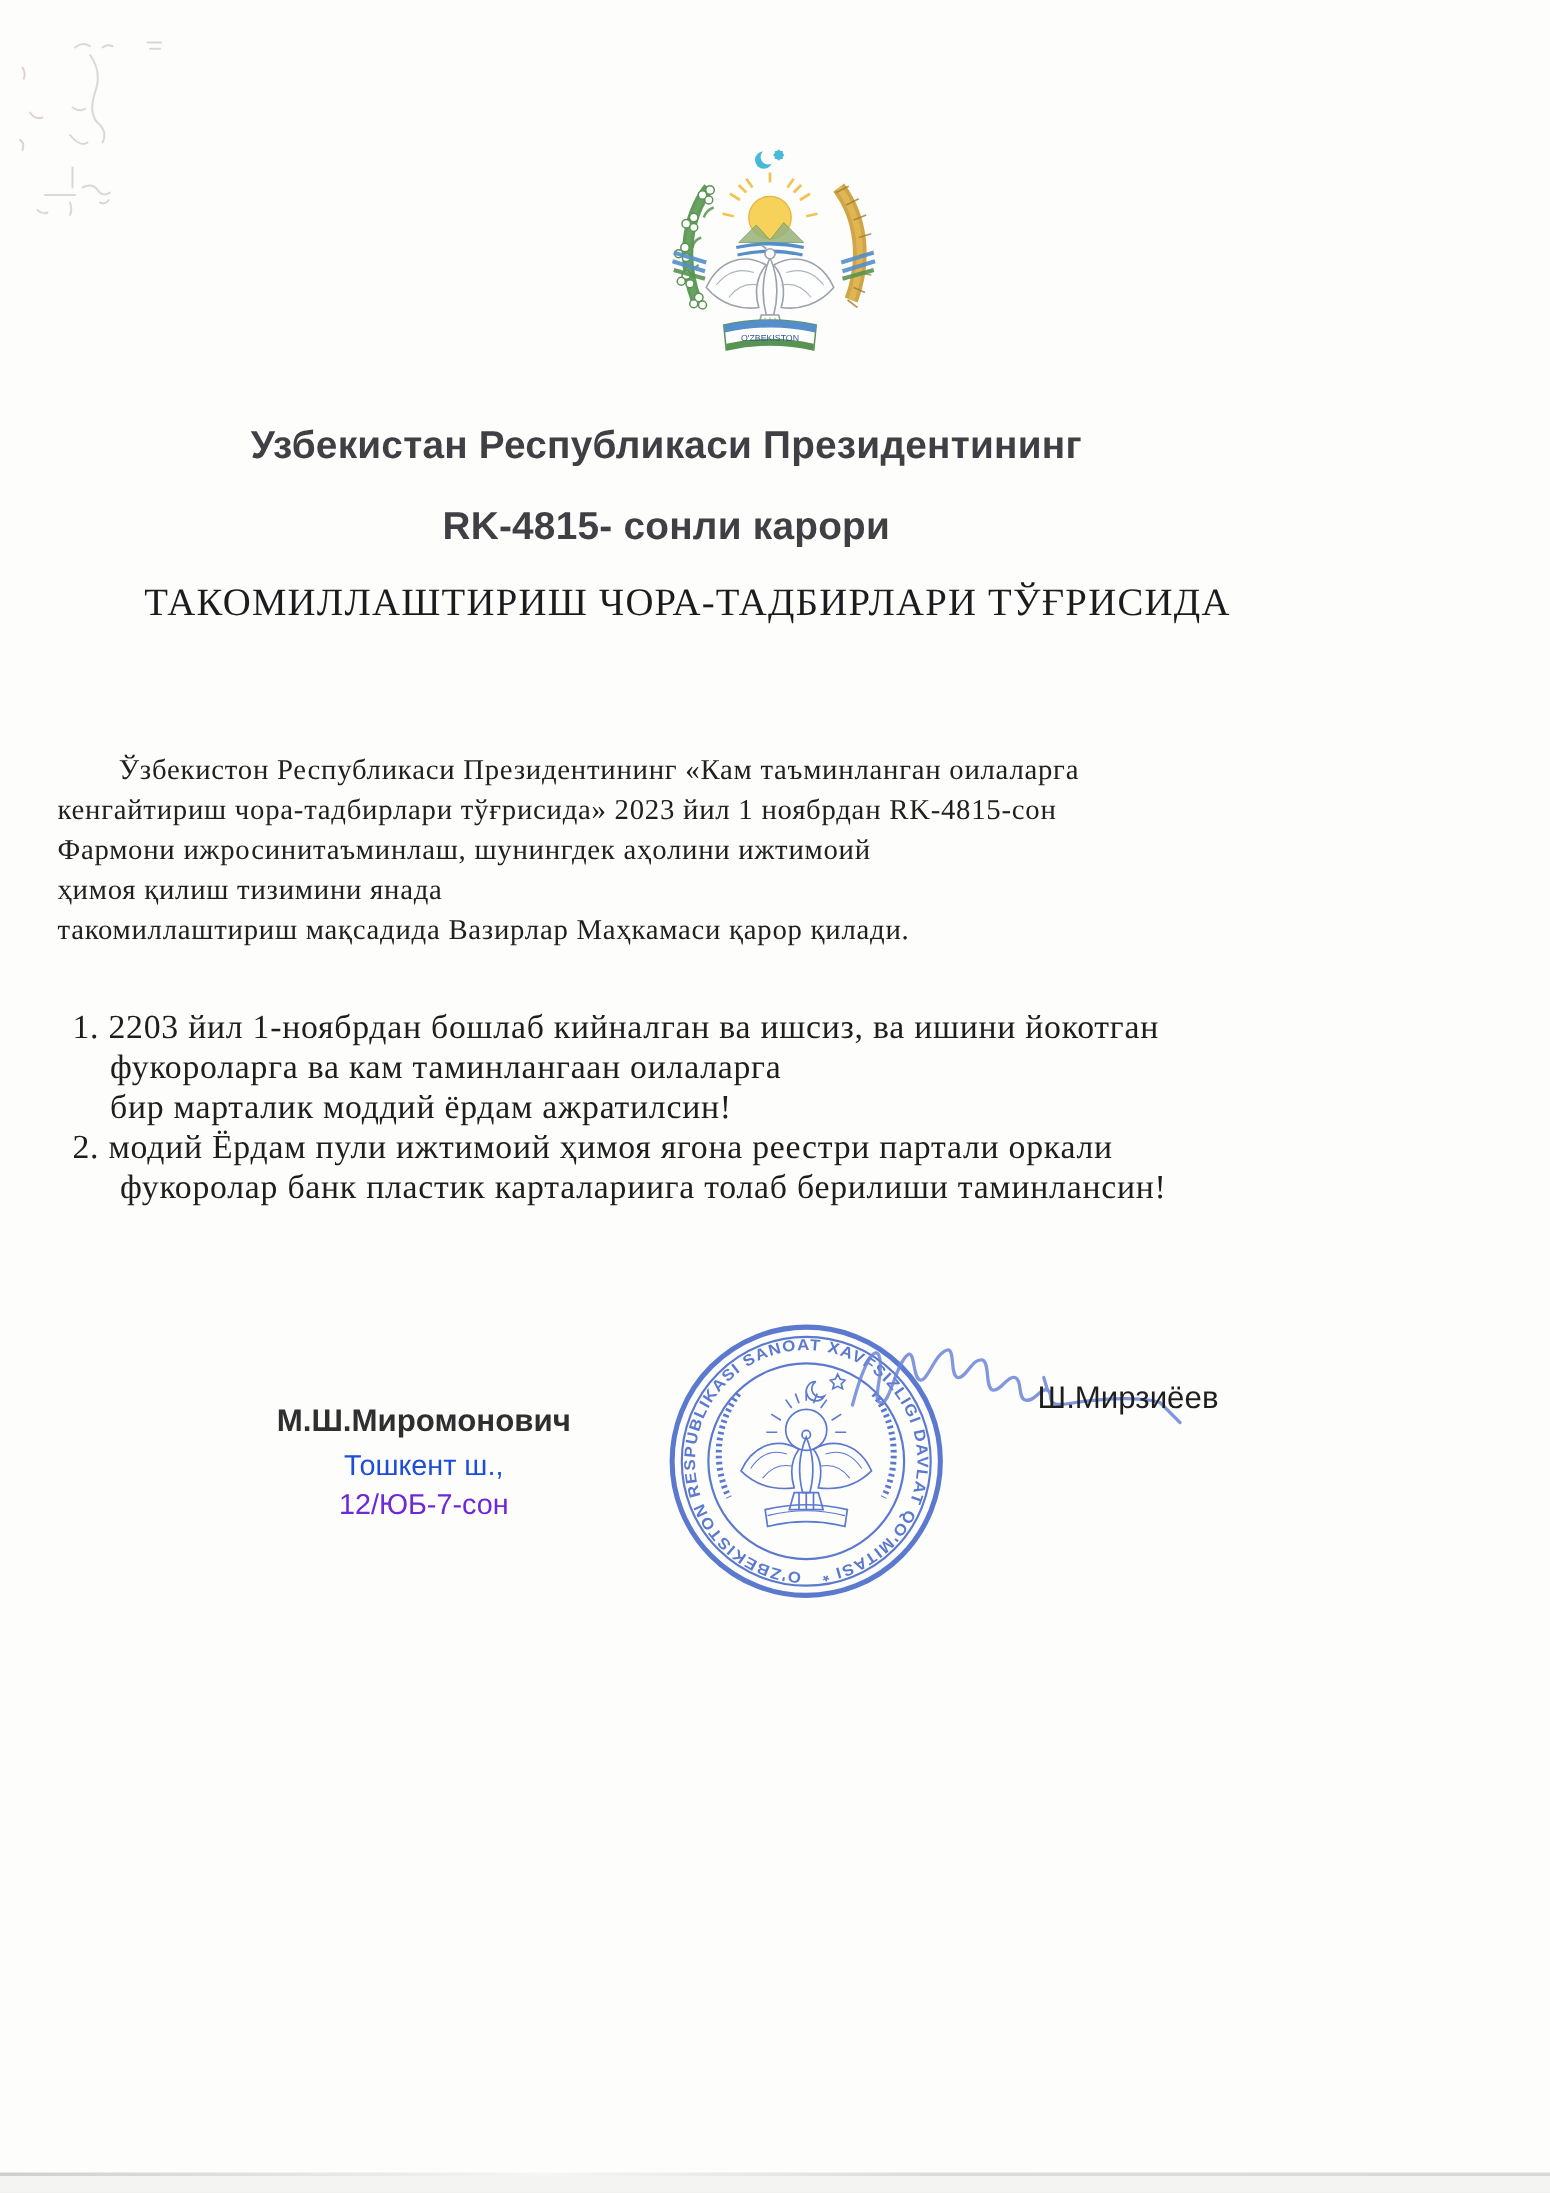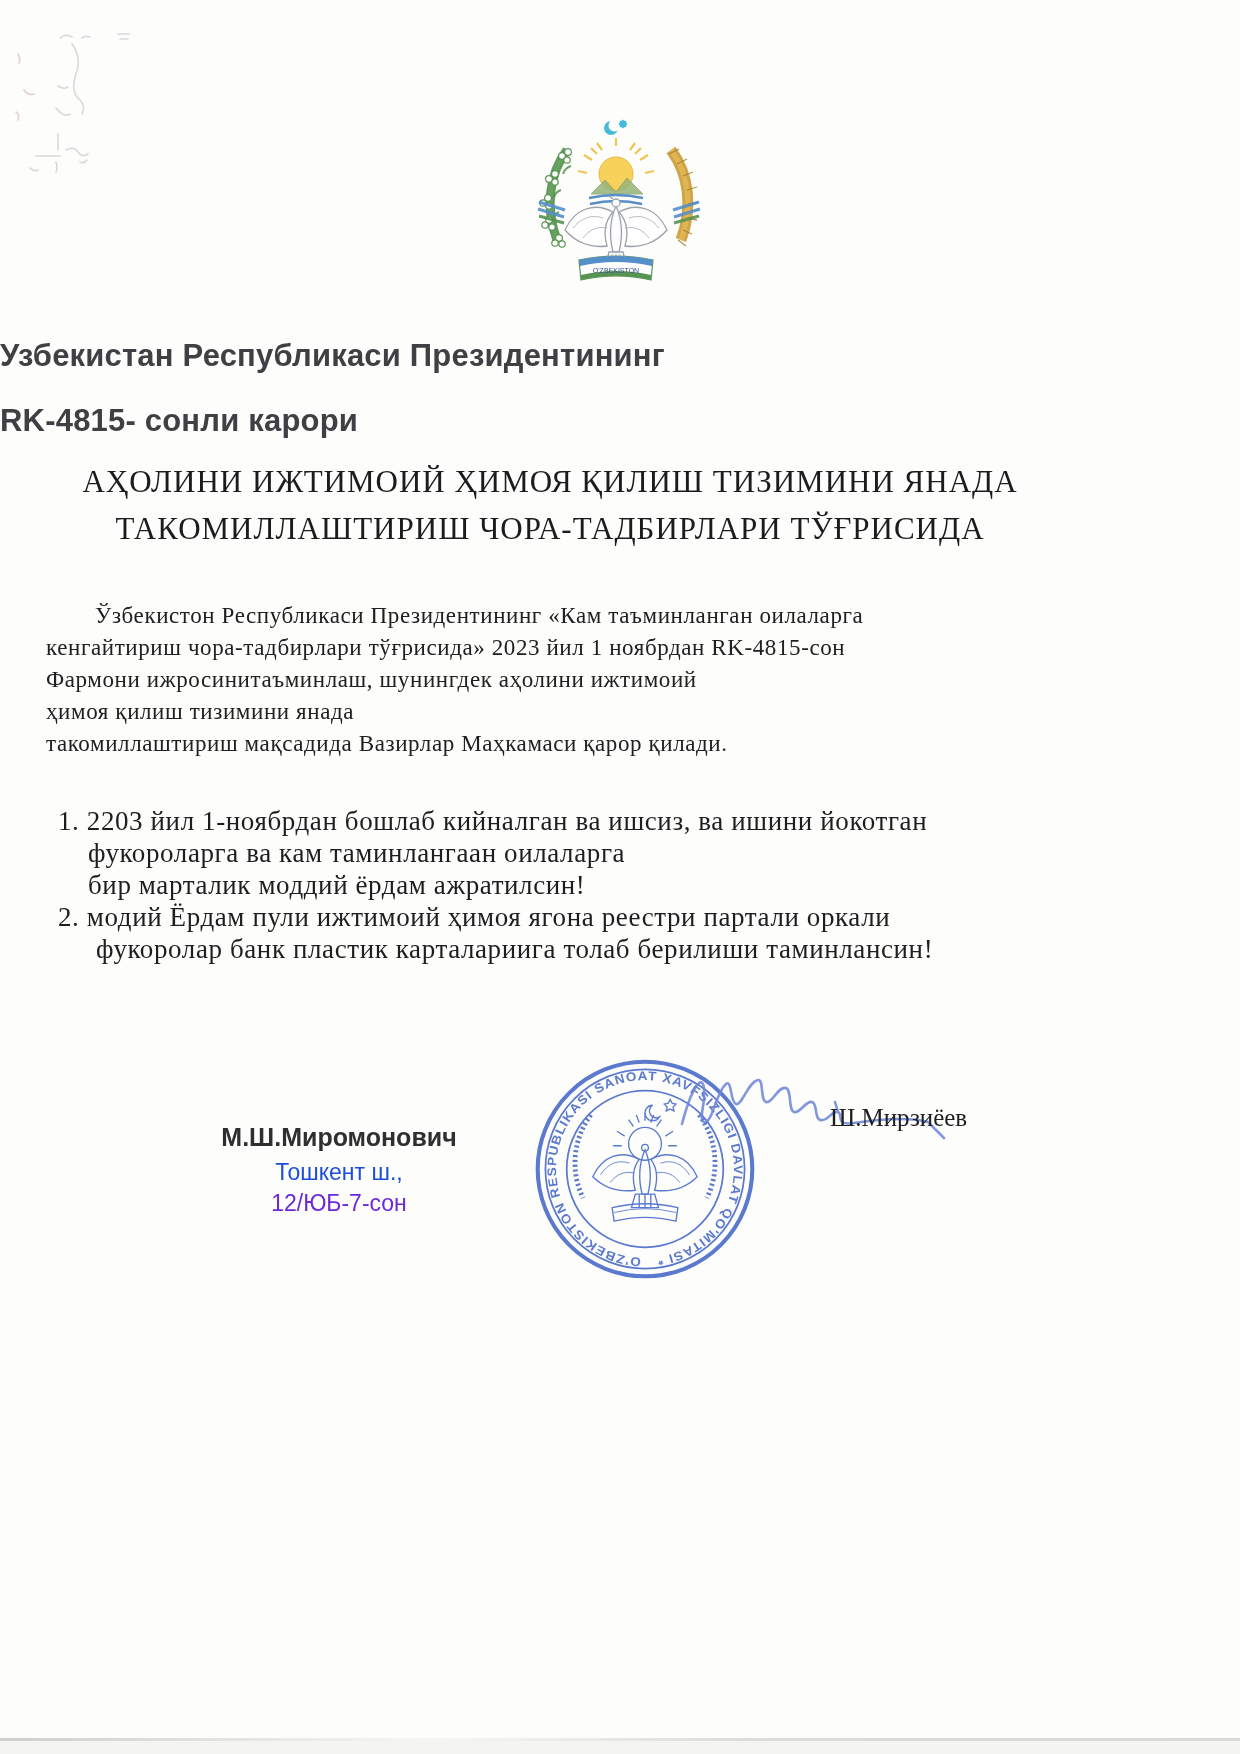--- a/index.html
+++ b/index.html
@@ -7,21 +7,21 @@
     position:relative;
     width:1240px;height:1754px;
     margin:0 auto;
     background:#fdfdfc;
     overflow:hidden;
     font-family:"Liberation Serif", serif;
   }
   
   .title-block{
     position:absolute;left:0;top:334px;width:1066px;
-    text-align:left;
+    text-align:center;
     font-family:"Liberation Sans", sans-serif;
     color:#3f3f44;
   }
   .title-line1{font-size:31px;font-weight:600;letter-spacing:0.2px;line-height:44px;}
   .title-line2{font-size:31px;font-weight:600;letter-spacing:0.2px;line-height:44px;margin-top:21px;}
   
   .heading-block{
     position:absolute;left:40px;top:458px;width:1020px;
     text-align:center;color:#1c1c1e;
   }
@@ -41,21 +41,21 @@
   
   .sig-left{
     position:absolute;left:212px;top:1120px;width:254px;
     text-align:center;font-family:"Liberation Sans", sans-serif;
   }
   .sig-left-name{font-size:25px;font-weight:600;color:#2f2f31;line-height:34px;}
   .sig-left-city{font-size:23px;color:#1d4ed8;line-height:31px;margin-top:3px;}
   .sig-left-ref{font-size:23px;color:#6d28d9;line-height:31px;}
   .sig-right{
     position:absolute;left:830px;top:1104px;
-    font-family:Liberation Serif, serif;
+    font-family:Liberation Sans, sans-serif;
     font-size:25px;font-weight:500;color:#1e1e1f;
   }
   .emblem-wrap{position:absolute;left:531px;top:110px;width:176px;height:176px;}
   .seal-wrap{position:absolute;left:529px;top:1053px;width:232px;height:232px;}
   .signature-wrap{position:absolute;left:658px;top:1058px;width:320px;height:110px;}
   .scribbles-wrap{position:absolute;left:2px;top:16px;width:220px;height:210px;}
   .paper-edge{
     position:absolute;left:0;top:1738px;width:1240px;height:3px;
     background:linear-gradient(to right,
       rgba(150,150,150,.45), rgba(205,205,205,.15) 35%,
@@ -193,21 +193,20 @@
       </g>
     </svg>
   </div>
 
   <div class="title-block">
     <div class="title-line1">Узбекистан Республикаси Президентининг</div>
     <div class="title-line2">RK-4815- сонли  карори</div>
   </div>
 
   <div class="heading-block">
-    <div class="heading-line">АҲОЛИНИ ИЖТИМОИЙ ҲИМОЯ ҚИЛИШ ТИЗИМИНИ ЯНАДА</div>
     <div class="heading-line">ТАКОМИЛЛАШТИРИШ ЧОРА-ТАДБИРЛАРИ ТЎҒРИСИДА</div>
   </div>
 
   <div class="body-block">
     <div class="body-line indent">Ўзбекистон Республикаси Президентининг «Кам таъминланган оилаларга</div>
     <div class="body-line">кенгайтириш чора-тадбирлари тўғрисида» 2023 йил 1 ноябрдан RK-4815-сон</div>
     <div class="body-line">Фармони ижросинитаъминлаш, шунингдек аҳолини ижтимоий</div>
     <div class="body-line">ҳимоя қилиш тизимини янада</div>
     <div class="body-line">такомиллаштириш мақсадида Вазирлар Маҳкамаси қарор қилади.</div>
   </div>

